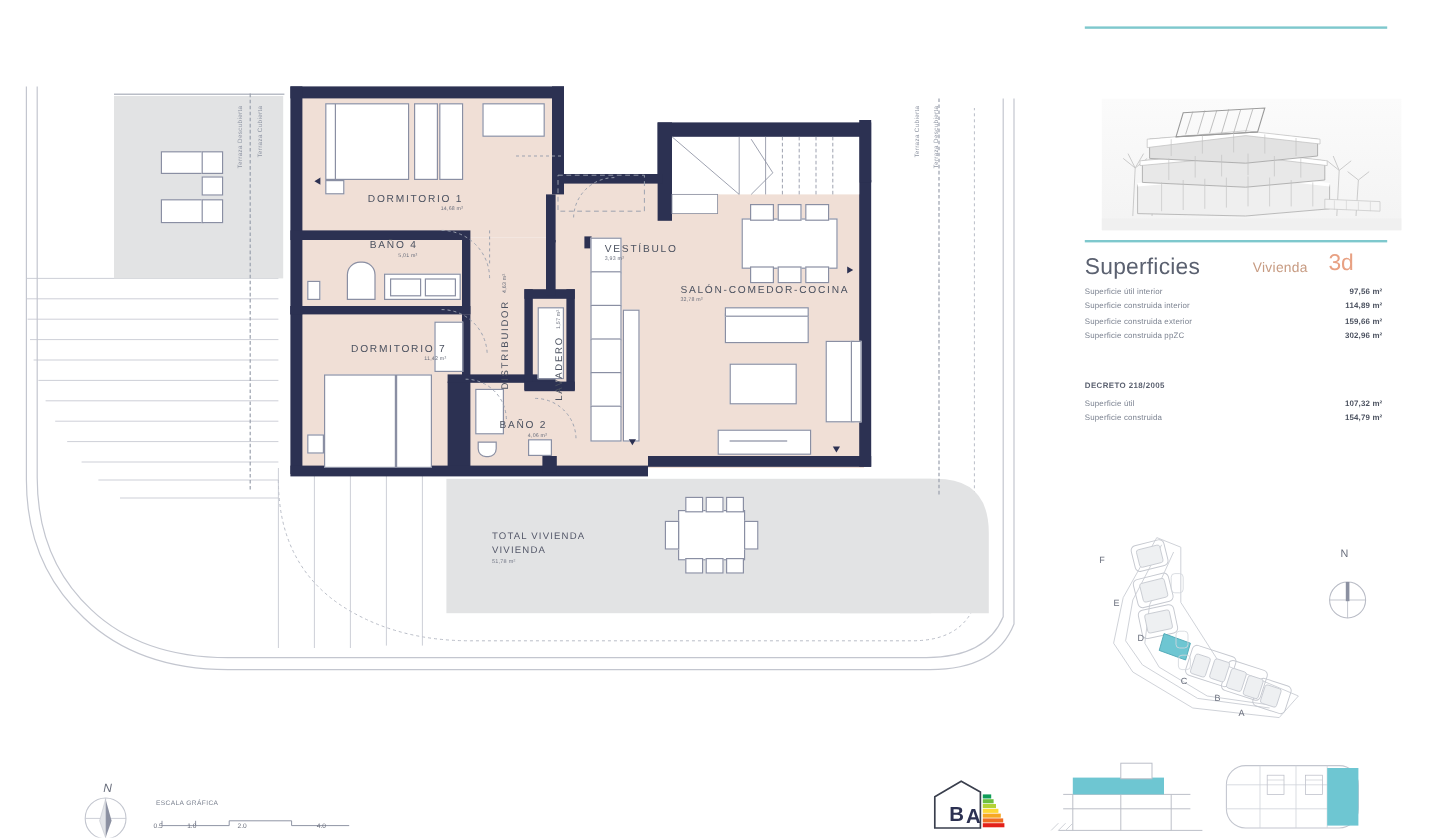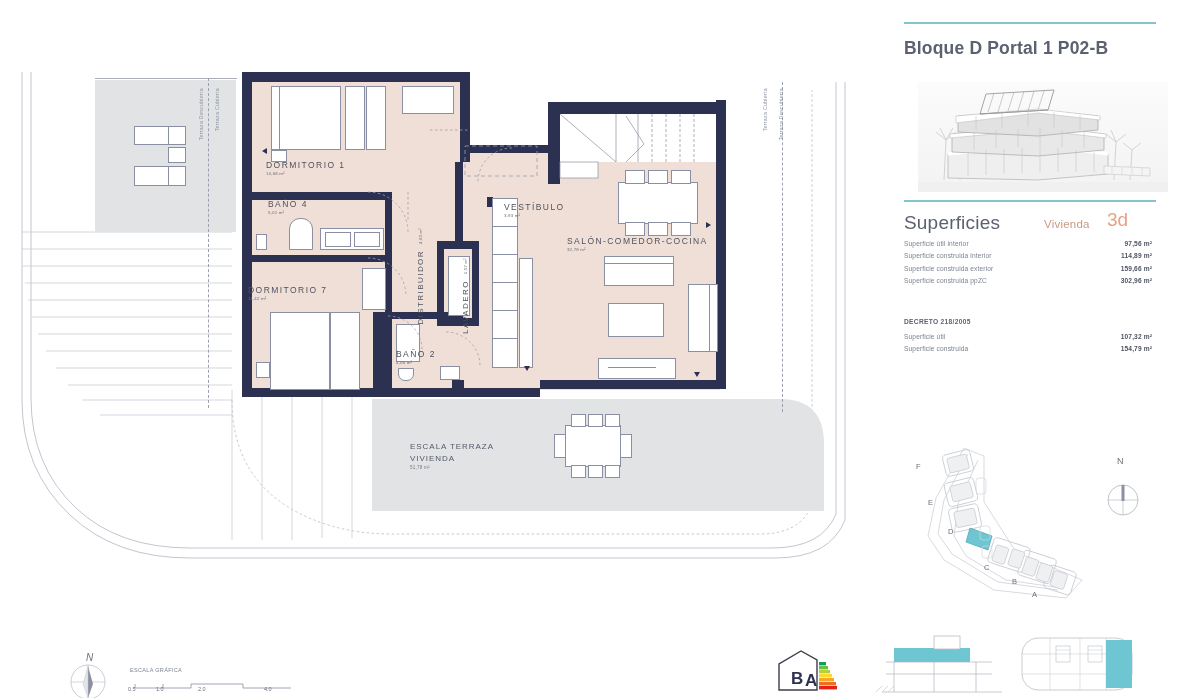--- a/index.html
+++ b/index.html
@@ -12,21 +12,21 @@
   .terrace-gray{position:absolute;background:#e2e3e4;}
   .wall{position:absolute;background:#2c3152;}
   .room{position:absolute;background:#f0dfd6;}
   .furn{position:absolute;background:#ffffff;border:1px solid #8a8fa3;}
   .thinline{position:absolute;background:#b9bcc6;}
   .dashv{position:absolute;border-left:1px dashed #9aa0ad;}
 
   .rlabel{position:absolute;color:#4c5260;letter-spacing:.09em;white-space:nowrap;}
   .rlabel .nm{font-size:8.5px;display:block;}
   .rlabel .ar{font-size:4.4px;display:block;margin-top:1px;letter-spacing:.04em;color:#6a6f7d;}
-  .rlabel.ctr{text-align:left;}
+  .rlabel.ctr{text-align:right;}
 
   .vlabel{position:absolute;writing-mode:vertical-rl;transform:rotate(180deg);color:#4c5260;letter-spacing:.09em;white-space:nowrap;}
   .vlabel .nm{font-size:8px;}
   .vlabel .ar{font-size:4.4px;letter-spacing:.04em;color:#6a6f7d;}
 
   .tinyv{position:absolute;writing-mode:vertical-rl;transform:rotate(180deg);font-size:5.2px;color:#9096a4;letter-spacing:.06em;white-space:nowrap;}
 
   .terrlbl{position:absolute;color:#55596a;font-size:8px;letter-spacing:.12em;line-height:1.5;white-space:nowrap;}
   .terrlbl .ar{font-size:4.6px;letter-spacing:.04em;color:#777c8a;}
 
@@ -275,39 +275,38 @@
       <span class="nm">VESTÍBULO</span>
       <span class="ar">3,93 m²</span>
     </div>
 
     <div class="rlabel" style="left:567px;top:236px;">
       <span class="nm">SALÓN-COMEDOR-COCINA</span>
       <span class="ar">32,78 m²</span>
     </div>
 
     <div class="terrlbl" style="left:410px;top:441px;">
-      <div>ESCALA  TERRAZA</div>
+      <div>TOTAL  VIVIENDA</div>
       <div>VIVIENDA</div>
       <div class="ar">51,78 m²</div>
     </div>
 
     <div class="dashv" style="left:208px;top:78px;height:330px;"></div>
     <div class="tinyv" style="left:198px;top:88px;">Terraza Descubierta</div>
     <div class="tinyv" style="left:214px;top:88px;">Terraza Cubierta</div>
 
     <div class="dashv" style="left:782px;top:82px;height:330px;"></div>
     <div class="tinyv" style="left:762px;top:88px;">Terraza Cubierta</div>
     <div class="tinyv" style="left:778px;top:88px;">Terraza Descubierta</div>
 
   </div>
 
   <div class="panel">
 
     <div class="rule" style="left:6px;top:22px;width:252px;"></div>
-    <div class="title">Bloque D Portal 1 P02-B</div>
 
     <svg width="250" height="110" style="position:absolute;left:20px;top:82px;">
       <defs>
         <linearGradient id="sky" x1="0" y1="0" x2="0" y2="1">
           <stop offset="0%" stop-color="#fbfbfb"></stop>
             <stop offset="100%" stop-color="#f3f3f3"></stop>
         </linearGradient>
       </defs>
       <rect x="0" y="0" width="250" height="110" fill="url(#sky)"></rect>
 

